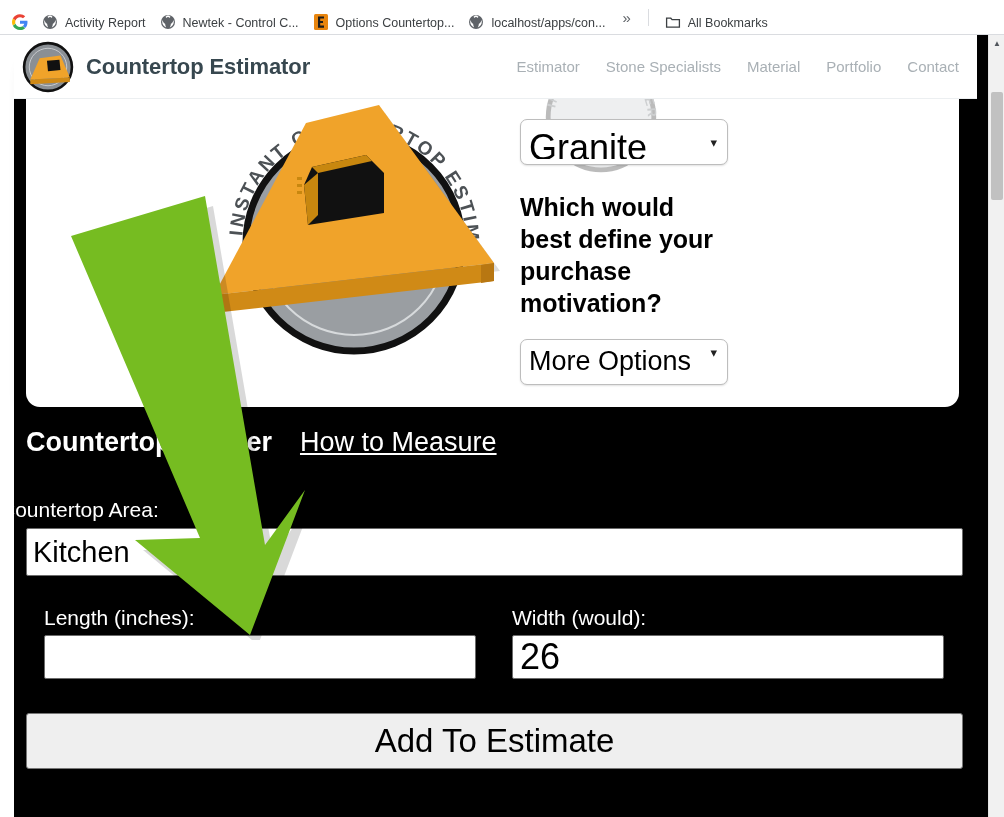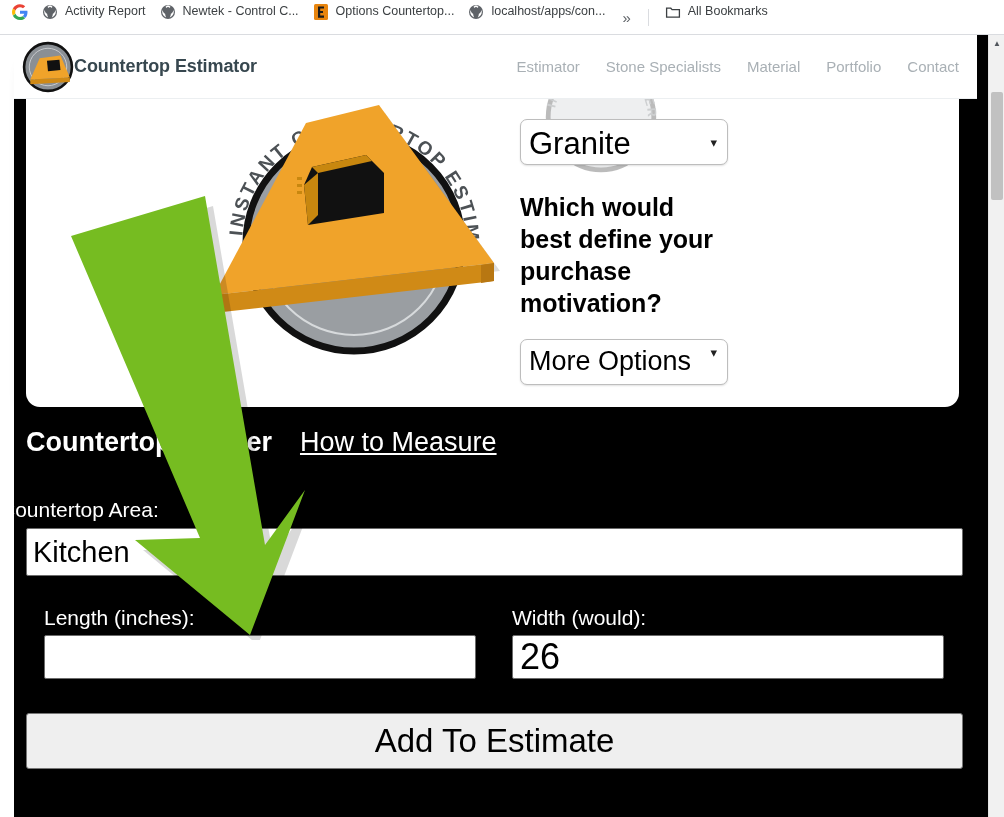--- a/index.html
+++ b/index.html
@@ -15,21 +15,21 @@
   #bookmark-bar {
     position: absolute; left: 0; top: 0;
     width: 1004px; height: 35px;
     background: #ffffff;
     border-bottom: 1px solid #dadce0;
     display: flex; align-items: center;
     padding: 0 6px;
     z-index: 50;
   }
   .bm {
-    display: flex; align-items: flex-start;
+    display: flex; align-items: flex-end;
     height: 26px;
     padding: 0 8px 0 6px;
     border-radius: 4px;
     font-size: 12.5px;
     color: #3c4043;
     white-space: nowrap;
     cursor: default;
   }
   .bm-label { margin-left: 7px; }
   .bm-ico {
@@ -73,21 +73,22 @@
     border-bottom: 1px solid #eceff1;
     z-index: 30;
     display: flex; align-items: center;
   }
   #brand {
     display: flex; align-items: center;
     padding-left: 8px;
   }
   #brand-logo { width: 52px; height: 52px; display: block; }
   #brand-title {
-    font-size: 18px;
+    margin-left: 12px;
+    font-size: 22px;
     font-weight: bold;
     color: #37474f;
     letter-spacing: -0.1px;
   }
   #site-nav {
     margin-left: auto;
     display: flex; align-items: center;
     padding-right: 18px;
     gap: 26px;
   }
@@ -137,21 +138,21 @@
   }
 
   
   #card-form {
     position: absolute; left: 494px; top: 62px;
     width: 420px;
     z-index: 6;
   }
   select.big-select {
     font-family: "Liberation Sans", sans-serif;
-    font-size: 31px;
+    font-size: 36px;
     color: #000;
     background: #ffffff;
     border: 1px solid #bdbdbd;
     border-radius: 7px;
     padding: 5px 8px;
     line-height: 1.25;
     box-shadow: 0 1px 2px rgba(0,0,0,0.12);
     appearance: none;
     -webkit-appearance: none;
     outline: none;

